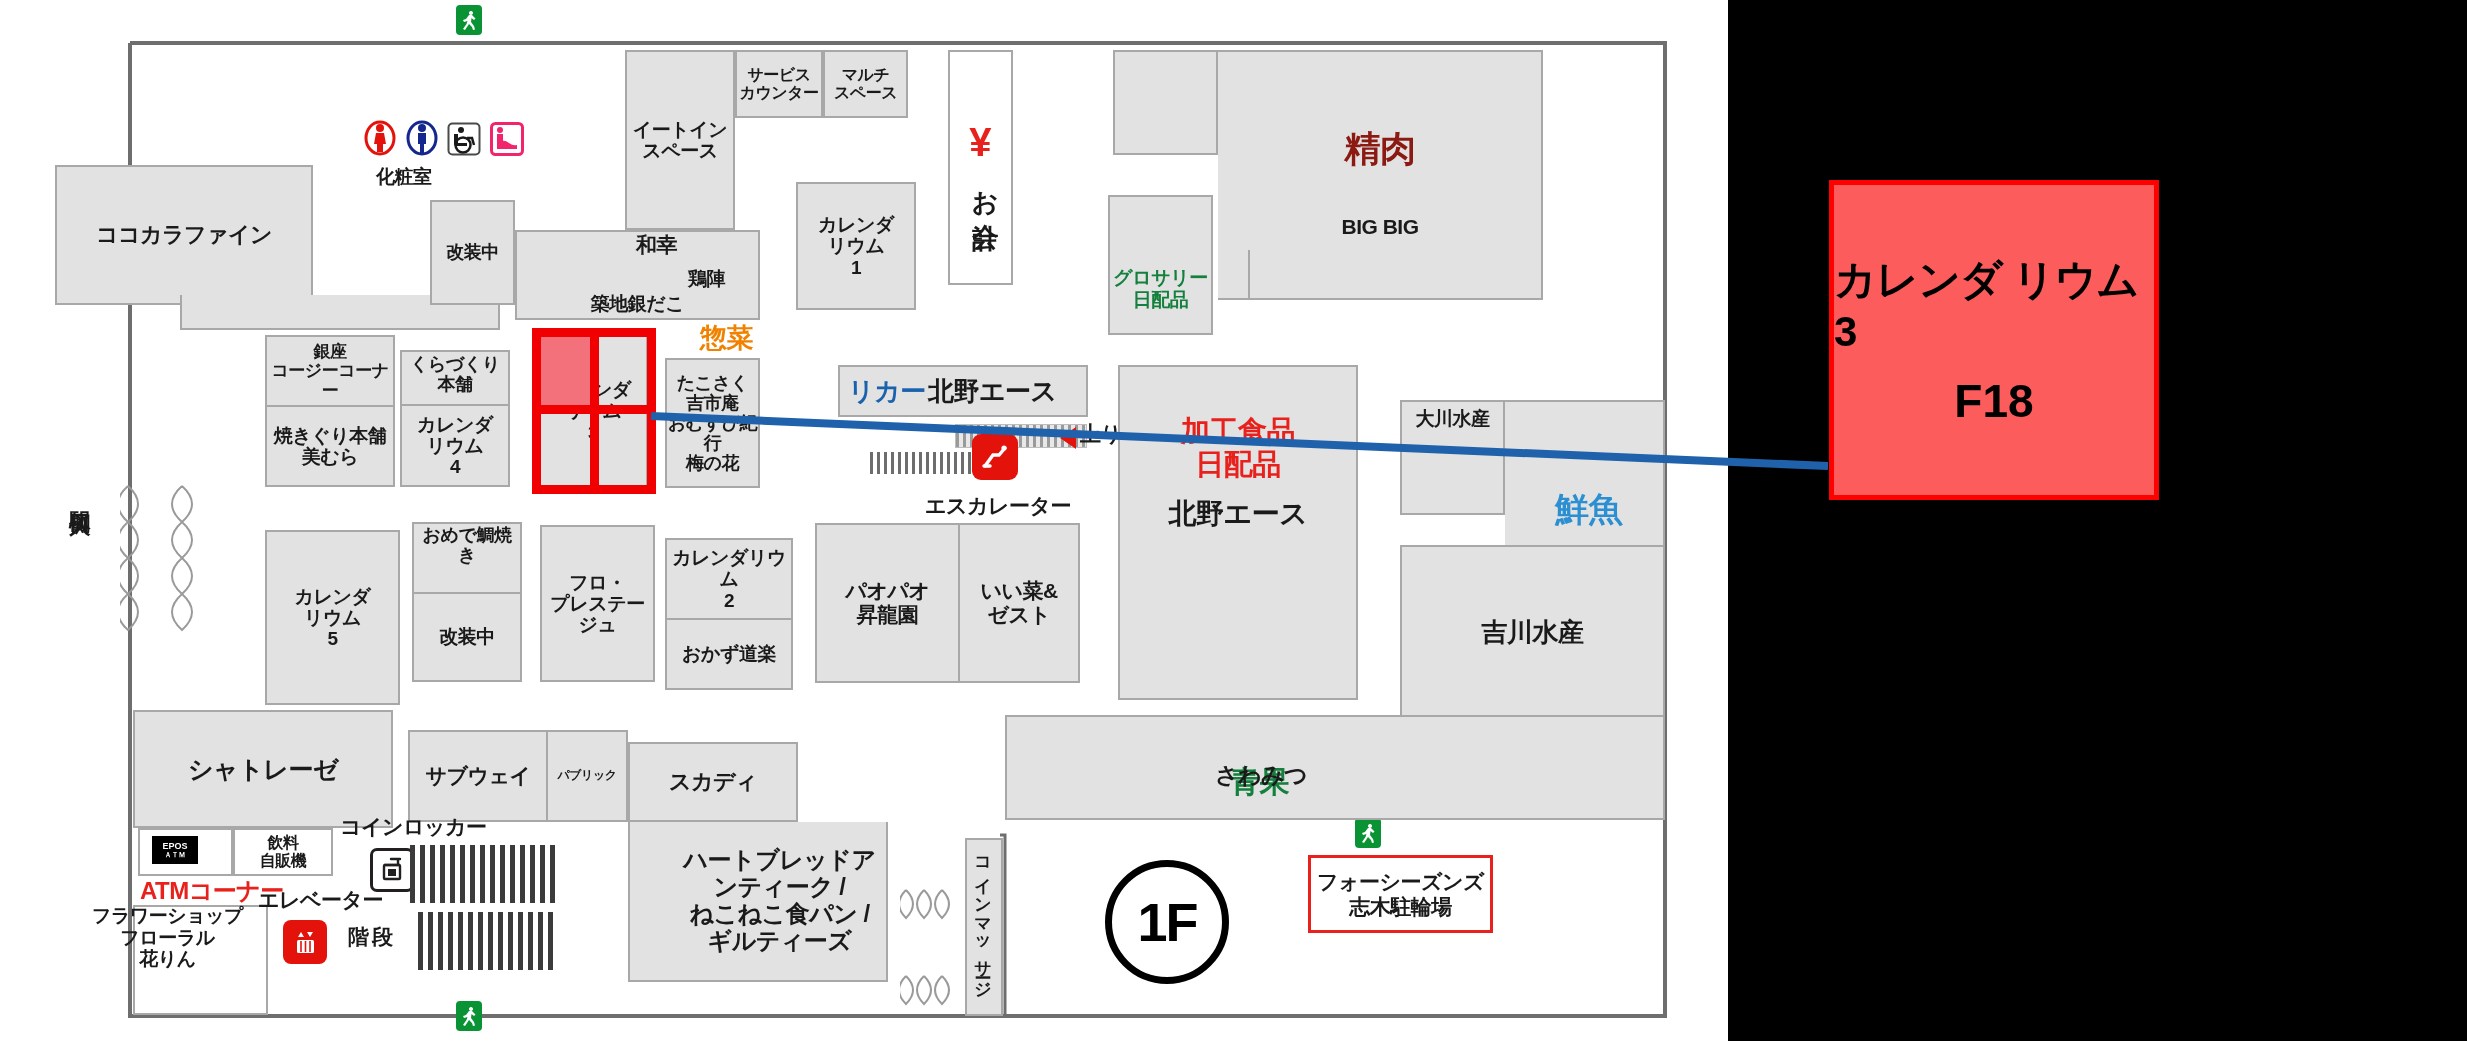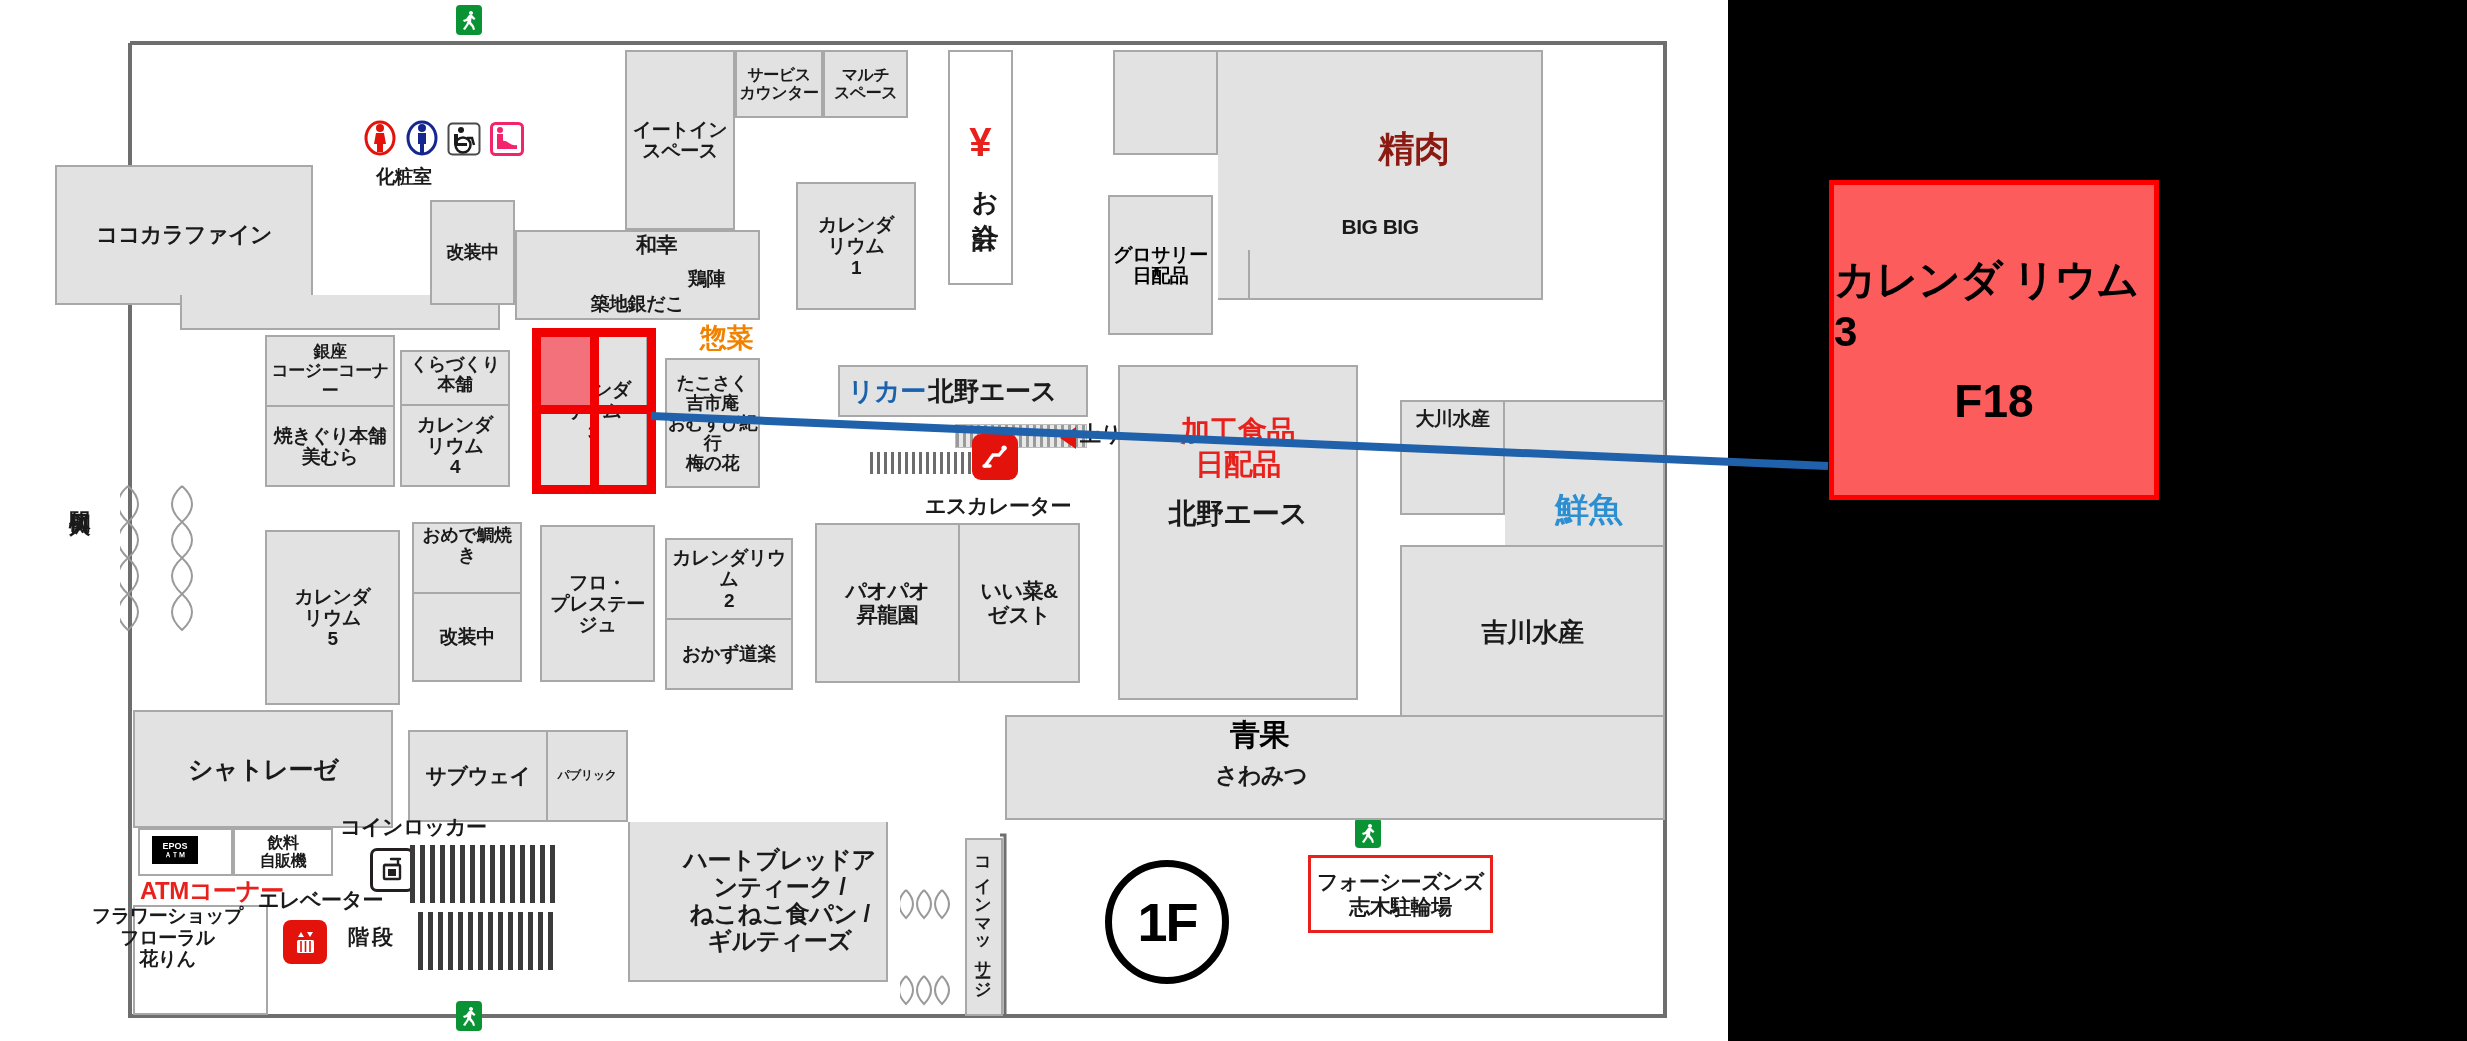--- a/index.html
+++ b/index.html
@@ -50,21 +50,21 @@
   }
   .lbl.wrap { white-space: normal; }
   .vertical {
     writing-mode: vertical-rl;
     text-orientation: upright;
     letter-spacing: 1px;
   }
   .red   { color: #e8211c; }
   .orange{ color: #f08200; }
   .blue  { color: #1b62ad; }
-  .green { color: #000000; }
+  .green { color: #15803d; margin-top: 47px; }
   .maroon{ color: #8b1a12; }
   .cyan  { color: #2b8fd1; }
 
   
   .exit-sign {
     position: absolute;
     width: 26px; height: 30px;
     background: #0a9334;
     border-radius: 4px;
     display: flex; align-items: center; justify-content: center;
@@ -285,21 +285,21 @@
   <div class="lbl vertical" style="left:970px;top:172px;font-size:26px;">お会計</div>
 
   <div class="unit" style="left:1108px;top:195px;width:105px;height:140px;font-size:19px;white-space:pre-line;">
     <span class="green">グロサリー
 日配品</span>
   </div>
 
   <div class="unit" style="left:1113px;top:50px;width:105px;height:105px;"></div>
   <div class="unit" style="left:1218px;top:50px;width:325px;height:250px;border-left:none;"></div>
   <div class="unit" style="left:1248px;top:250px;width:295px;height:50px;border-top:none;"></div>
-  <div class="lbl maroon" style="left:1380px;top:128px;font-size:36px;transform:translateX(-50%);margin-left:34px;">精肉</div>
+  <div class="lbl maroon" style="left:1380px;top:128px;font-size:36px;transform:translateX(-50%);">精肉</div>
   <div class="lbl" style="left:1380px;top:215px;font-size:21px;transform:translateX(-50%);">BIG BIG</div>
 
   <div class="unit" style="left:265px;top:335px;width:130px;height:72px;font-size:17px;white-space:pre-line;">
     <span>銀座
 コージーコーナー</span>
   </div>
   <div class="unit" style="left:265px;top:407px;width:130px;height:80px;font-size:19px;white-space:pre-line;border-top:none;">
     <span>焼きぐり本舗
 美むら</span>
   </div>
@@ -402,20 +402,23 @@
   <div class="unit" style="left:133px;top:710px;width:260px;height:118px;font-size:25px;">
     <span>シャトレーゼ</span>
   </div>
 
   <div class="unit" style="left:408px;top:730px;width:140px;height:92px;font-size:21px;">
     <span>サブウェイ</span>
   </div>
   <div class="unit" style="left:548px;top:730px;width:80px;height:92px;font-size:12px;border-left:none;">
     <span>パブリック</span>
   </div>
+  <div class="unit" style="left:628px;top:742px;width:170px;height:80px;font-size:22px;">
+    <span>スカディ</span>
+  </div>
   <div class="unit" style="left:628px;top:822px;width:260px;height:160px;font-size:24px;white-space:pre-line;border-top:none;padding-left:43px;">
     <span>ハートブレッドアンティーク /
 ねこねこ食パン /
 ギルティーズ</span>
   </div>
 
   <div class="unit" style="left:1005px;top:715px;width:660px;height:105px;"></div>
   <div class="lbl green" style="left:1230px;top:718px;font-size:30px;">青果</div>
   <div class="lbl" style="left:1215px;top:762px;font-size:23px;">さわみつ</div>
 

